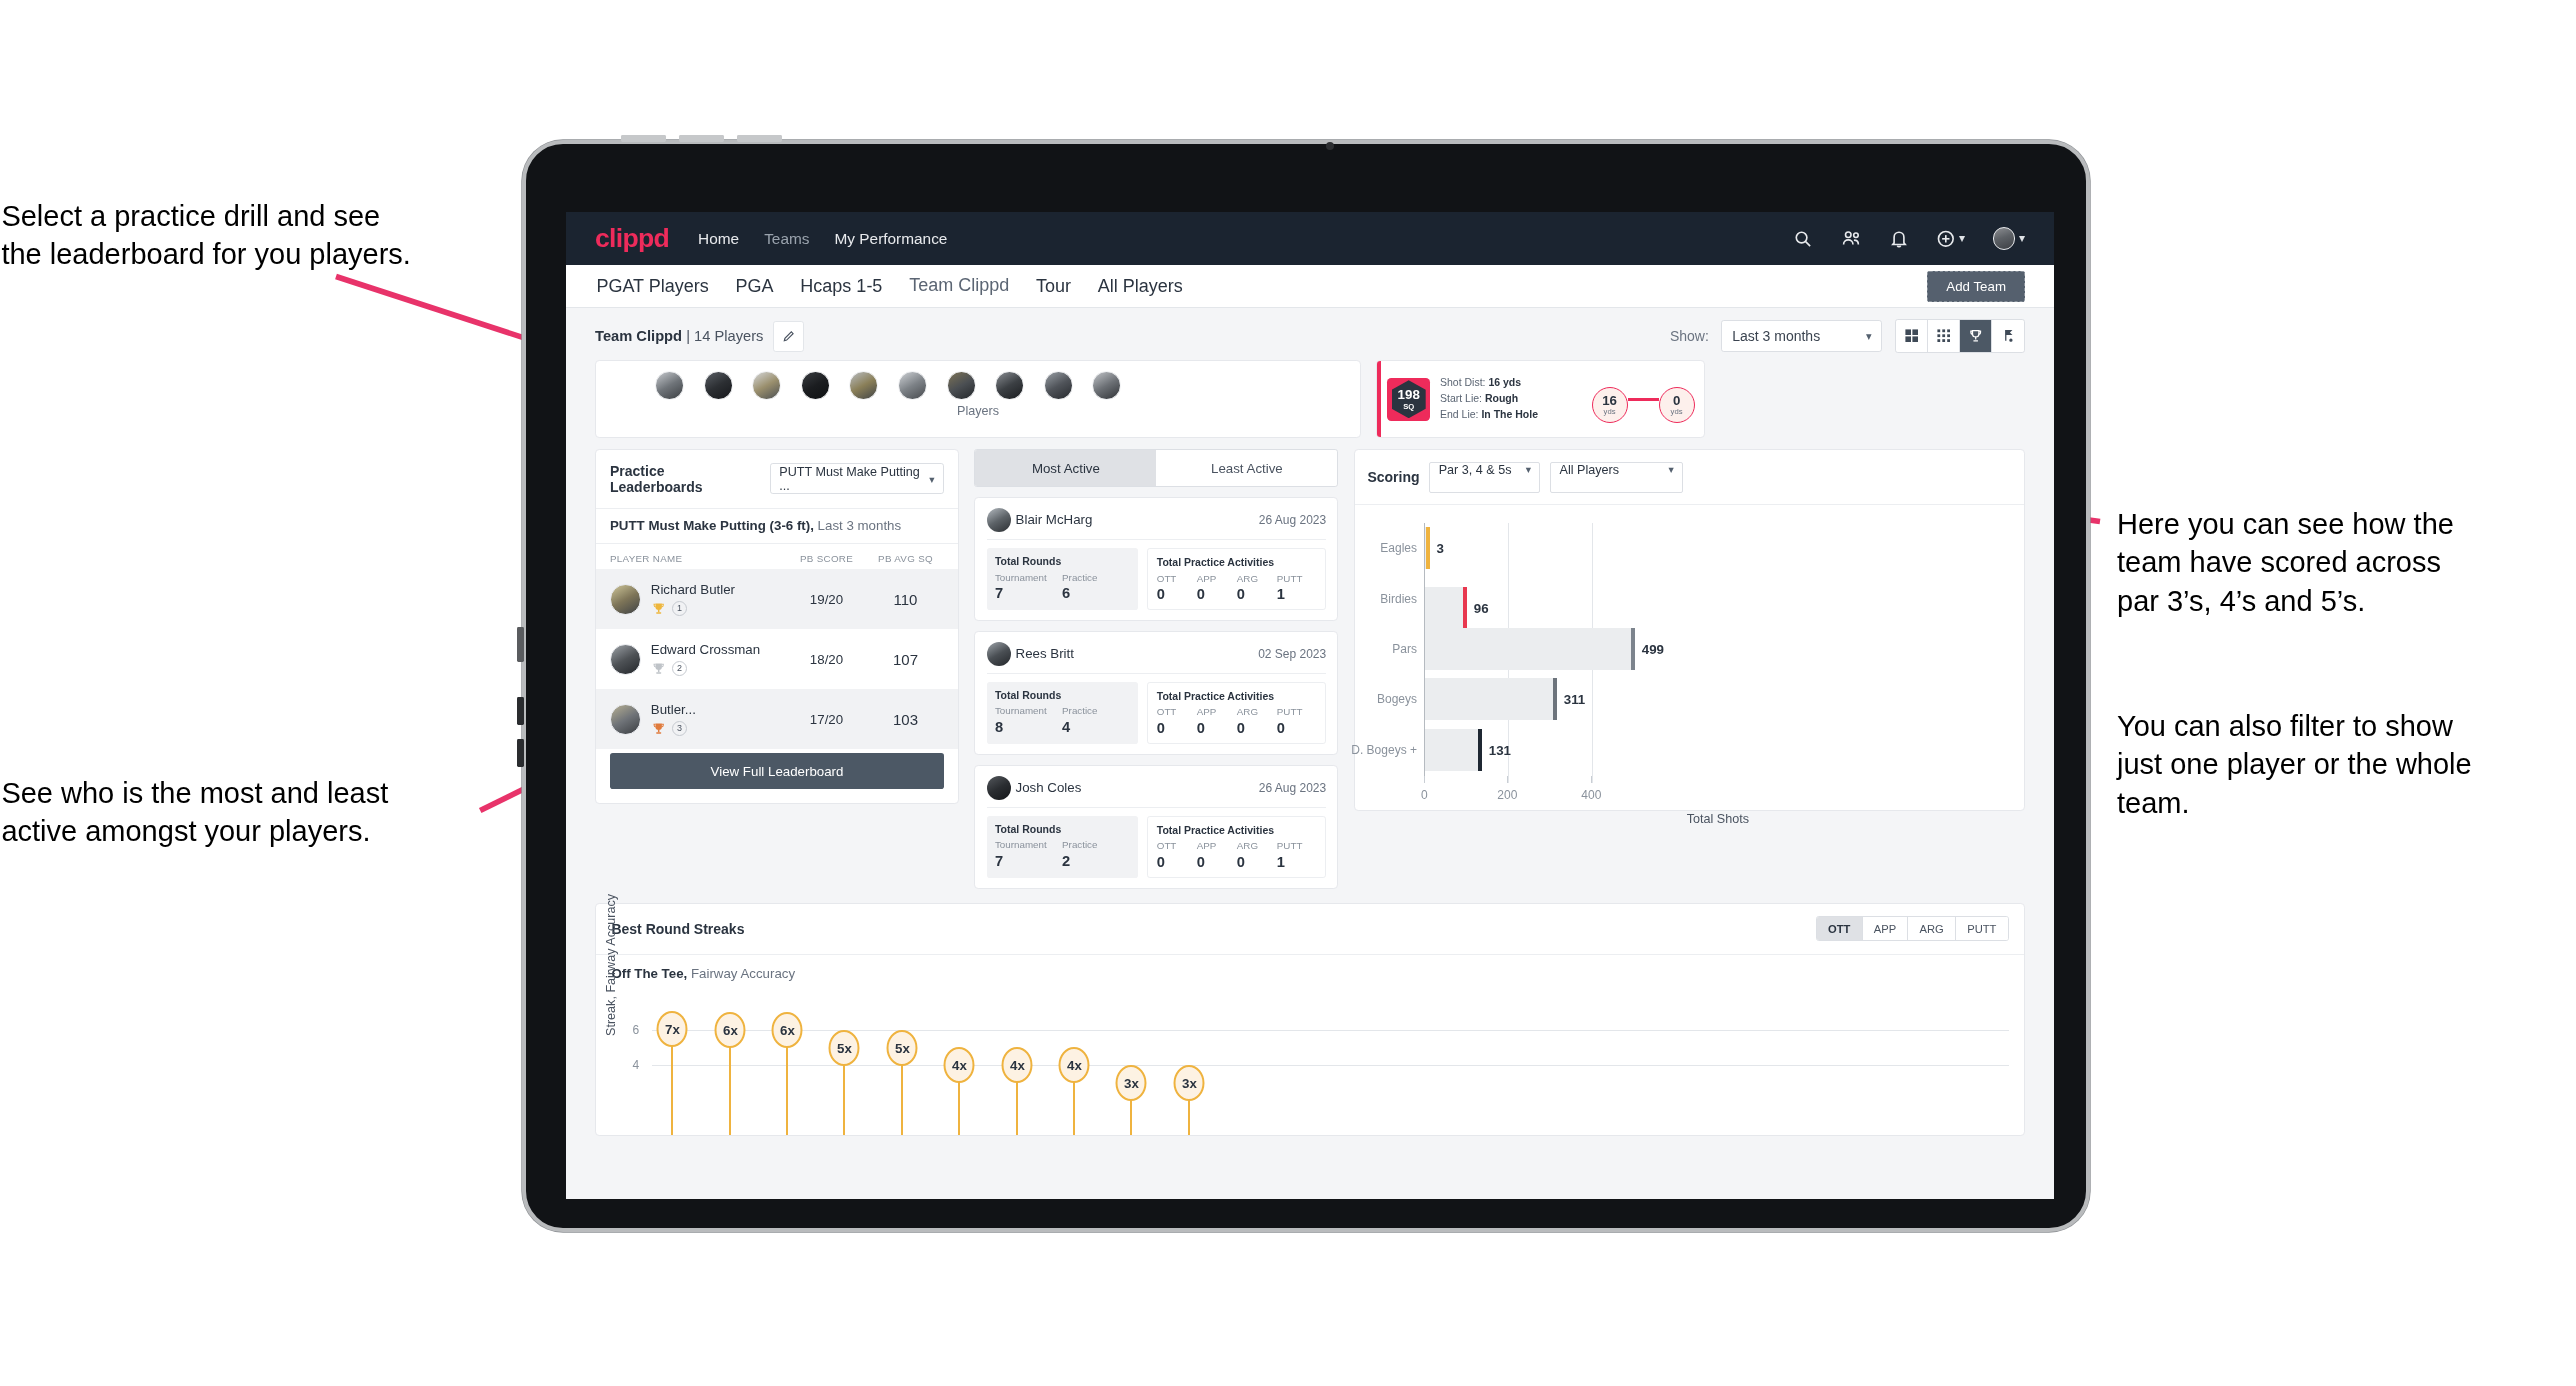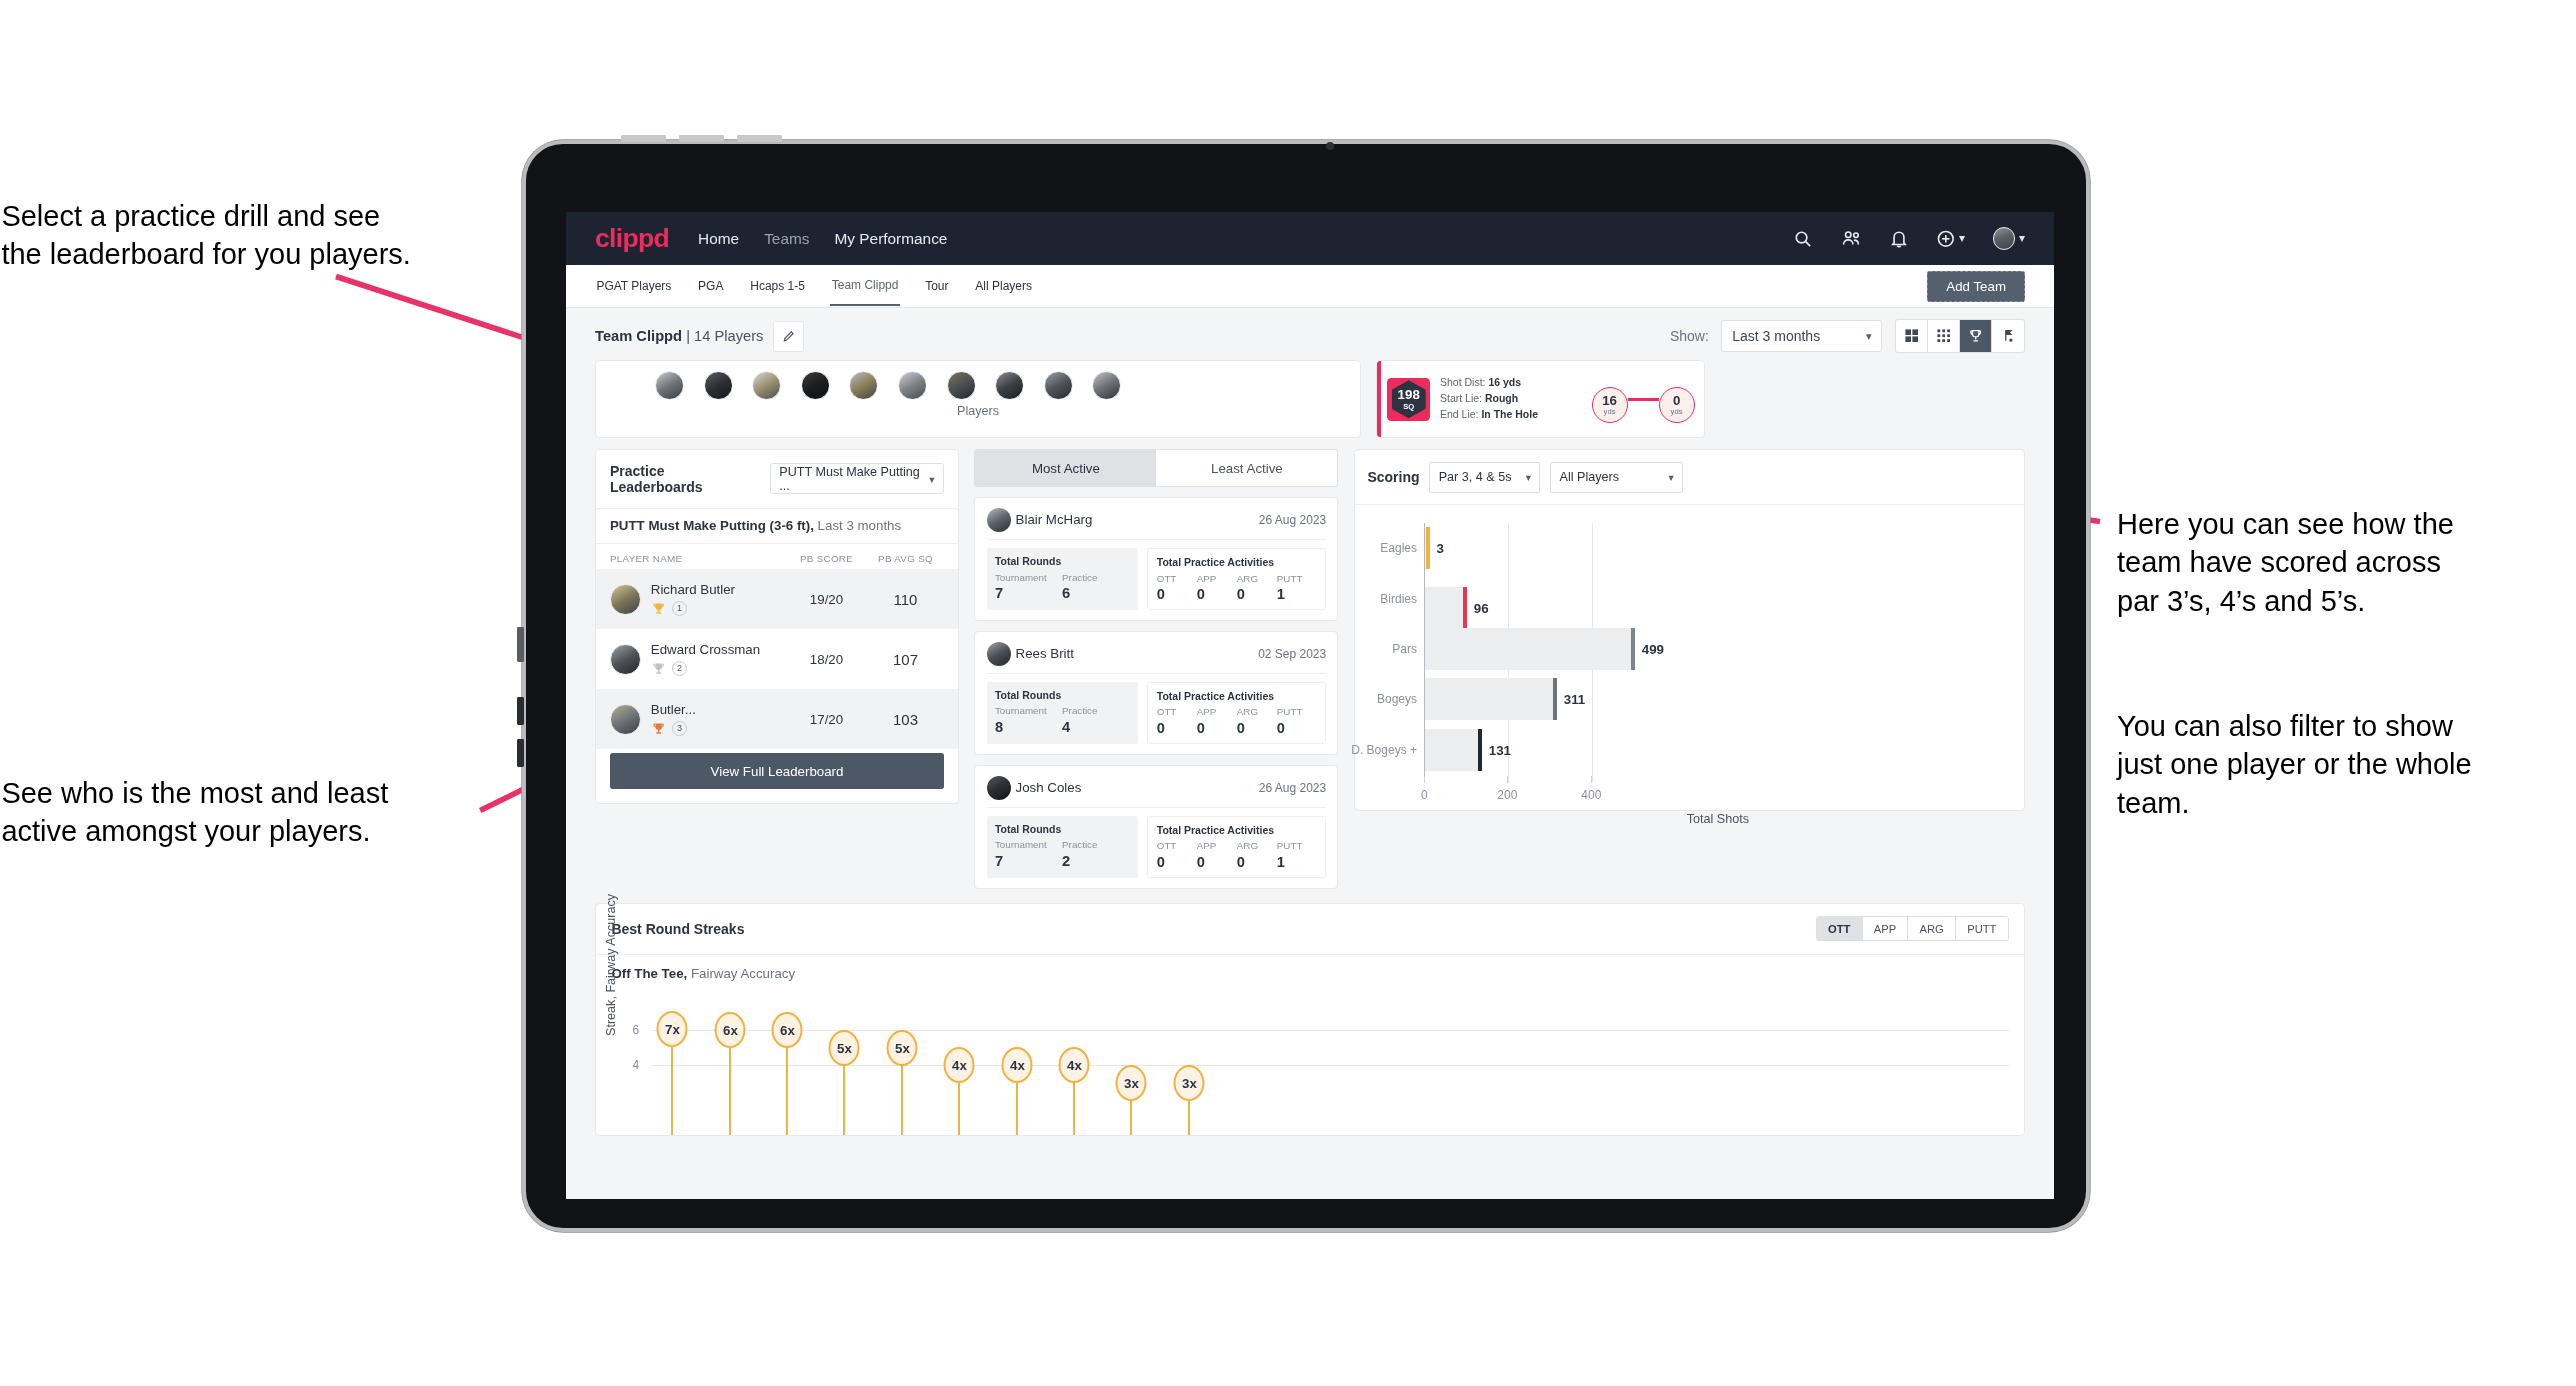--- a/index.html
+++ b/index.html
@@ -93,21 +93,21 @@
   #tabsrow {
     height: 43px;
     background: #fff;
     border-bottom: 0.7px solid #e3e6ea;
     display: flex;
     align-items: center;
     padding: 0 29px;
     position: relative;
   }
   .tab {
-    font-size: 12px;
+    font-size: 18px;
     color: #2b3440;
     margin-right: 24px;
     padding: 12.6px 1.4px 12px;
     white-space: nowrap;
   }
   .tab.dim { color: #9aa3ad; }
   .tab.active {
     color: #5b6573;
     border-bottom: 2.1px solid #55606e;
   }
@@ -250,21 +250,21 @@
   .kv { flex:1; }
   .kv .k { font-size:9.8px; color:#8a929c; }
   .kv .v { font-size:14.7px; color:#2b3440; font-weight:700; margin-top:2.8px; }
   .blk.acts .kv { text-align:left; }
 
   
   #sccard { flex: 1; padding: 0; }
   #schead { display:flex; align-items:center; gap:9.8px; padding: 11.2px 12.6px; border-bottom:0.7px solid #eceef1;}
   #sctitle { font-size:14px; color:#2b3440; font-weight:700; }
   .scsel {
-    border:0.7px solid #dcdfe4; border-radius:2px; height:31px; display:flex; align-items:center;
+    border:0.7px solid #dcdfe4; border-radius:2px; height:31px; display:flex; 
     padding: 0 8.4px; font-size:12.6px; color:#2b3440;
   }
   #scsel1 { width: 111px; }
   #scsel2 { width: 133px; }
   .scsel .caret { margin-left:auto; color:#54606e; font-size:10.5px; }
   #scchart { padding: 18px 12.6px 8.4px 12.6px; position:relative; height: 305px; }
   .plotarea { position:relative; height: 246px; margin-left: 57px; border-left:1.4px solid #b5bac0; }
   .gline { position:absolute; top:0; bottom:0; width:0.7px; background:#e3e6ea; }
   .brow { position:absolute; left:0; height: 42px; display:flex; align-items:center; }
   .bcat { position:absolute; right: calc(100% + 8.4px); font-size:12px; color:#8a929c; white-space:nowrap; }

